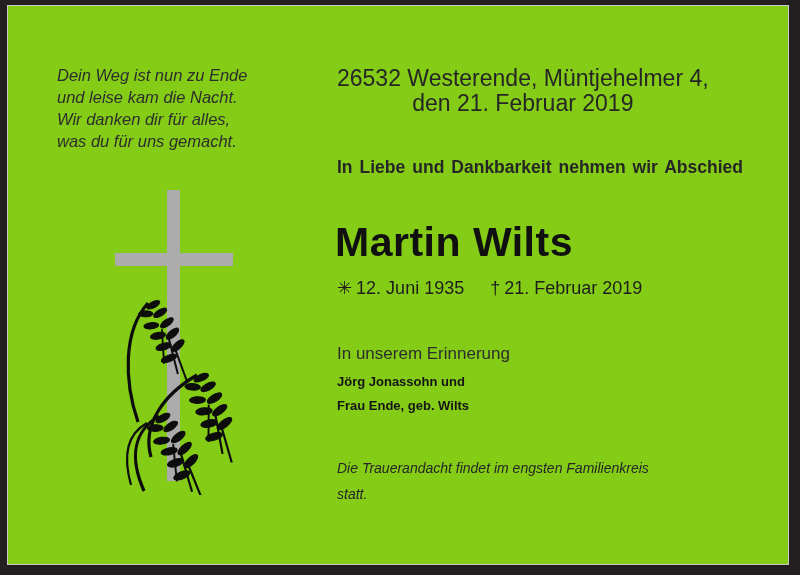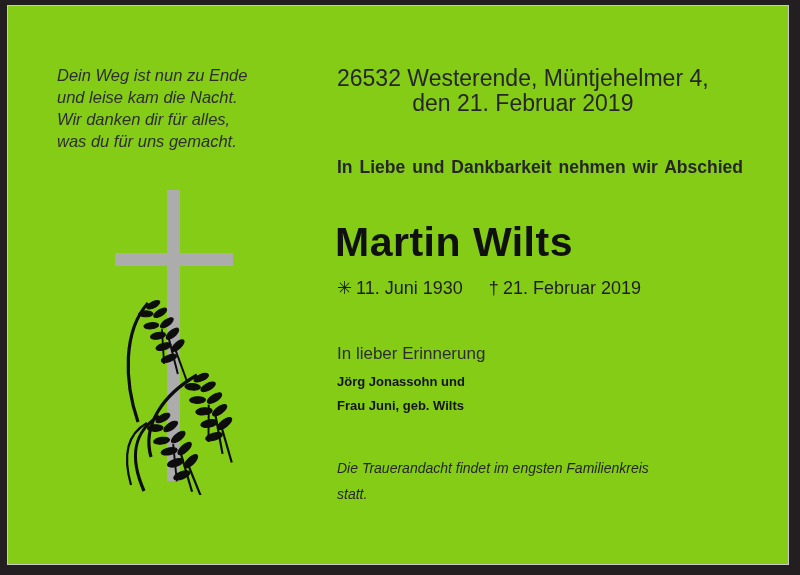--- a/index.html
+++ b/index.html
@@ -112,31 +112,31 @@
   </div>
 
   <div class="block intro">
     <div class="justify-line">In Liebe und Dankbarkeit nehmen wir Abschied</div>
   </div>
 
   <div class="block deceased-name">Martin Wilts</div>
 
   <div class="block dates">
     <span>
-      <span class="sym">✳</span><span>11. Juni 1930</span>
+      <span class="sym">✳</span><span>12. Juni 1935</span>
     </span>
     <span>
       <span class="sym">†</span><span>21. Februar 2019</span>
     </span>
   </div>
 
-  <div class="block memory-label">In lieber Erinnerung</div>
+  <div class="block memory-label">In unserem Erinnerung</div>
   <div class="block mourners">
     <div>Jörg Jonassohn und</div>
-    <div>Frau Juni, geb. Wilts</div>
+    <div>Frau Ende, geb. Wilts</div>
   </div>
 
   <div class="block closing">
     <div>Die Trauerandacht findet im engsten Familienkreis</div>
     <div>statt.</div>
   </div>
 
   <div class="block graphic">
     <svg width="200" height="310" viewBox="0 0 200 310" xmlns="http://www.w3.org/2000/svg">
 

